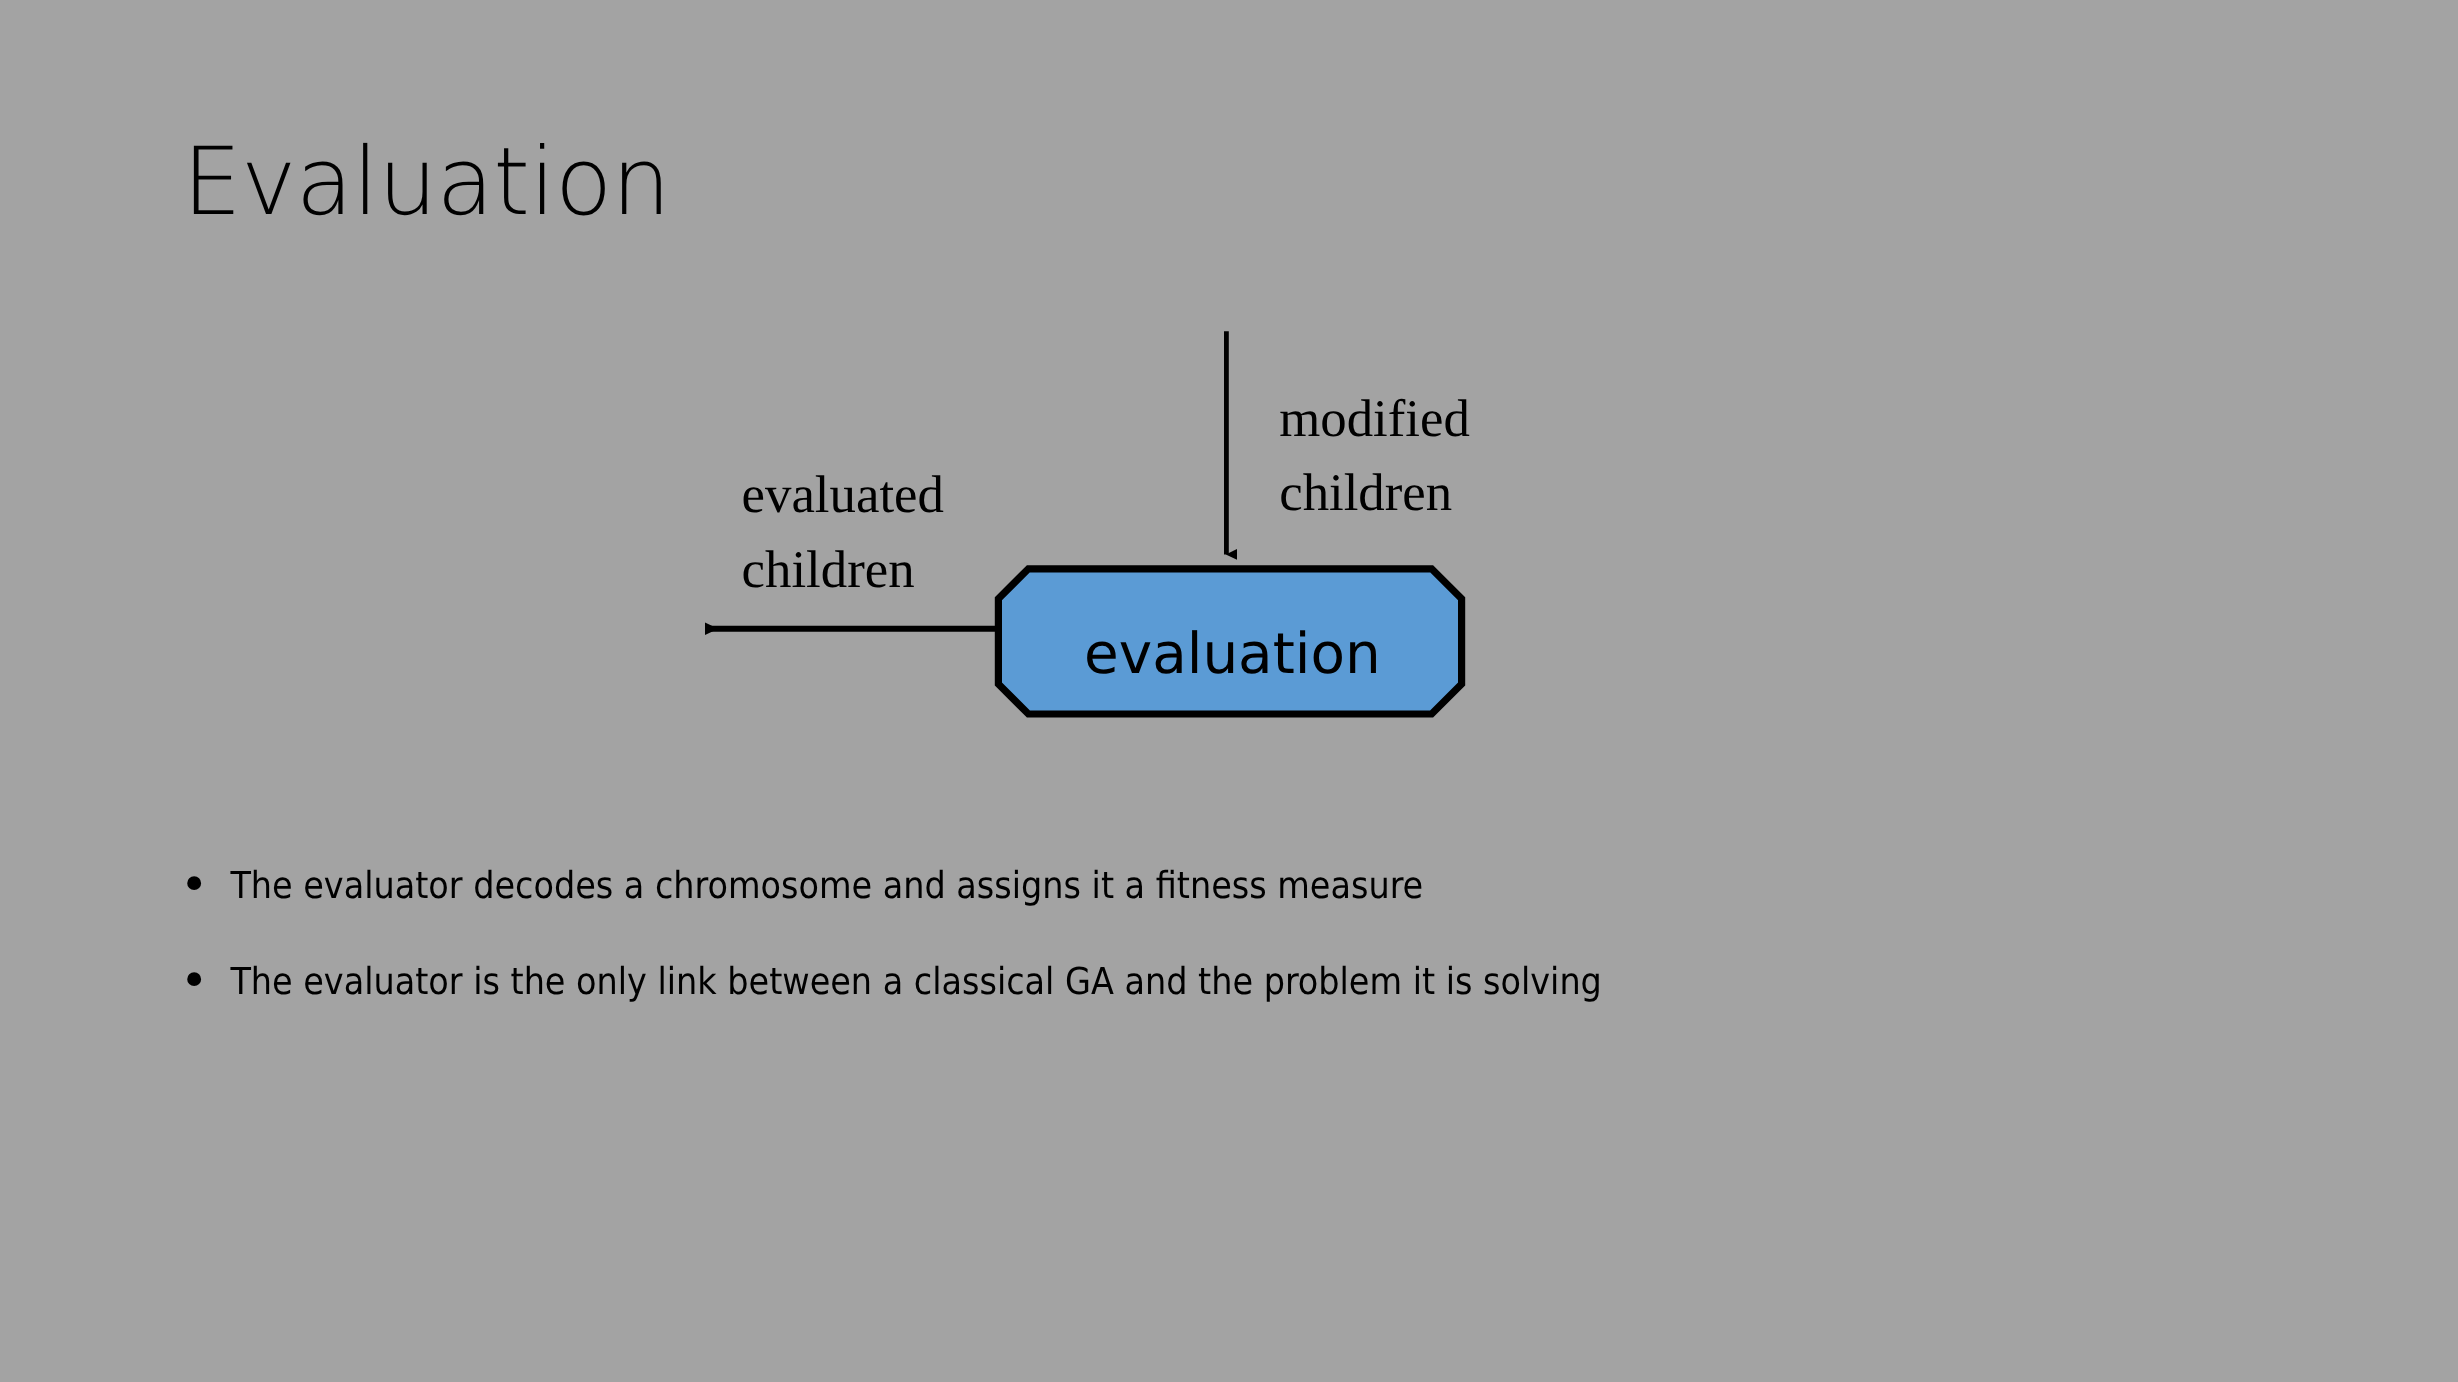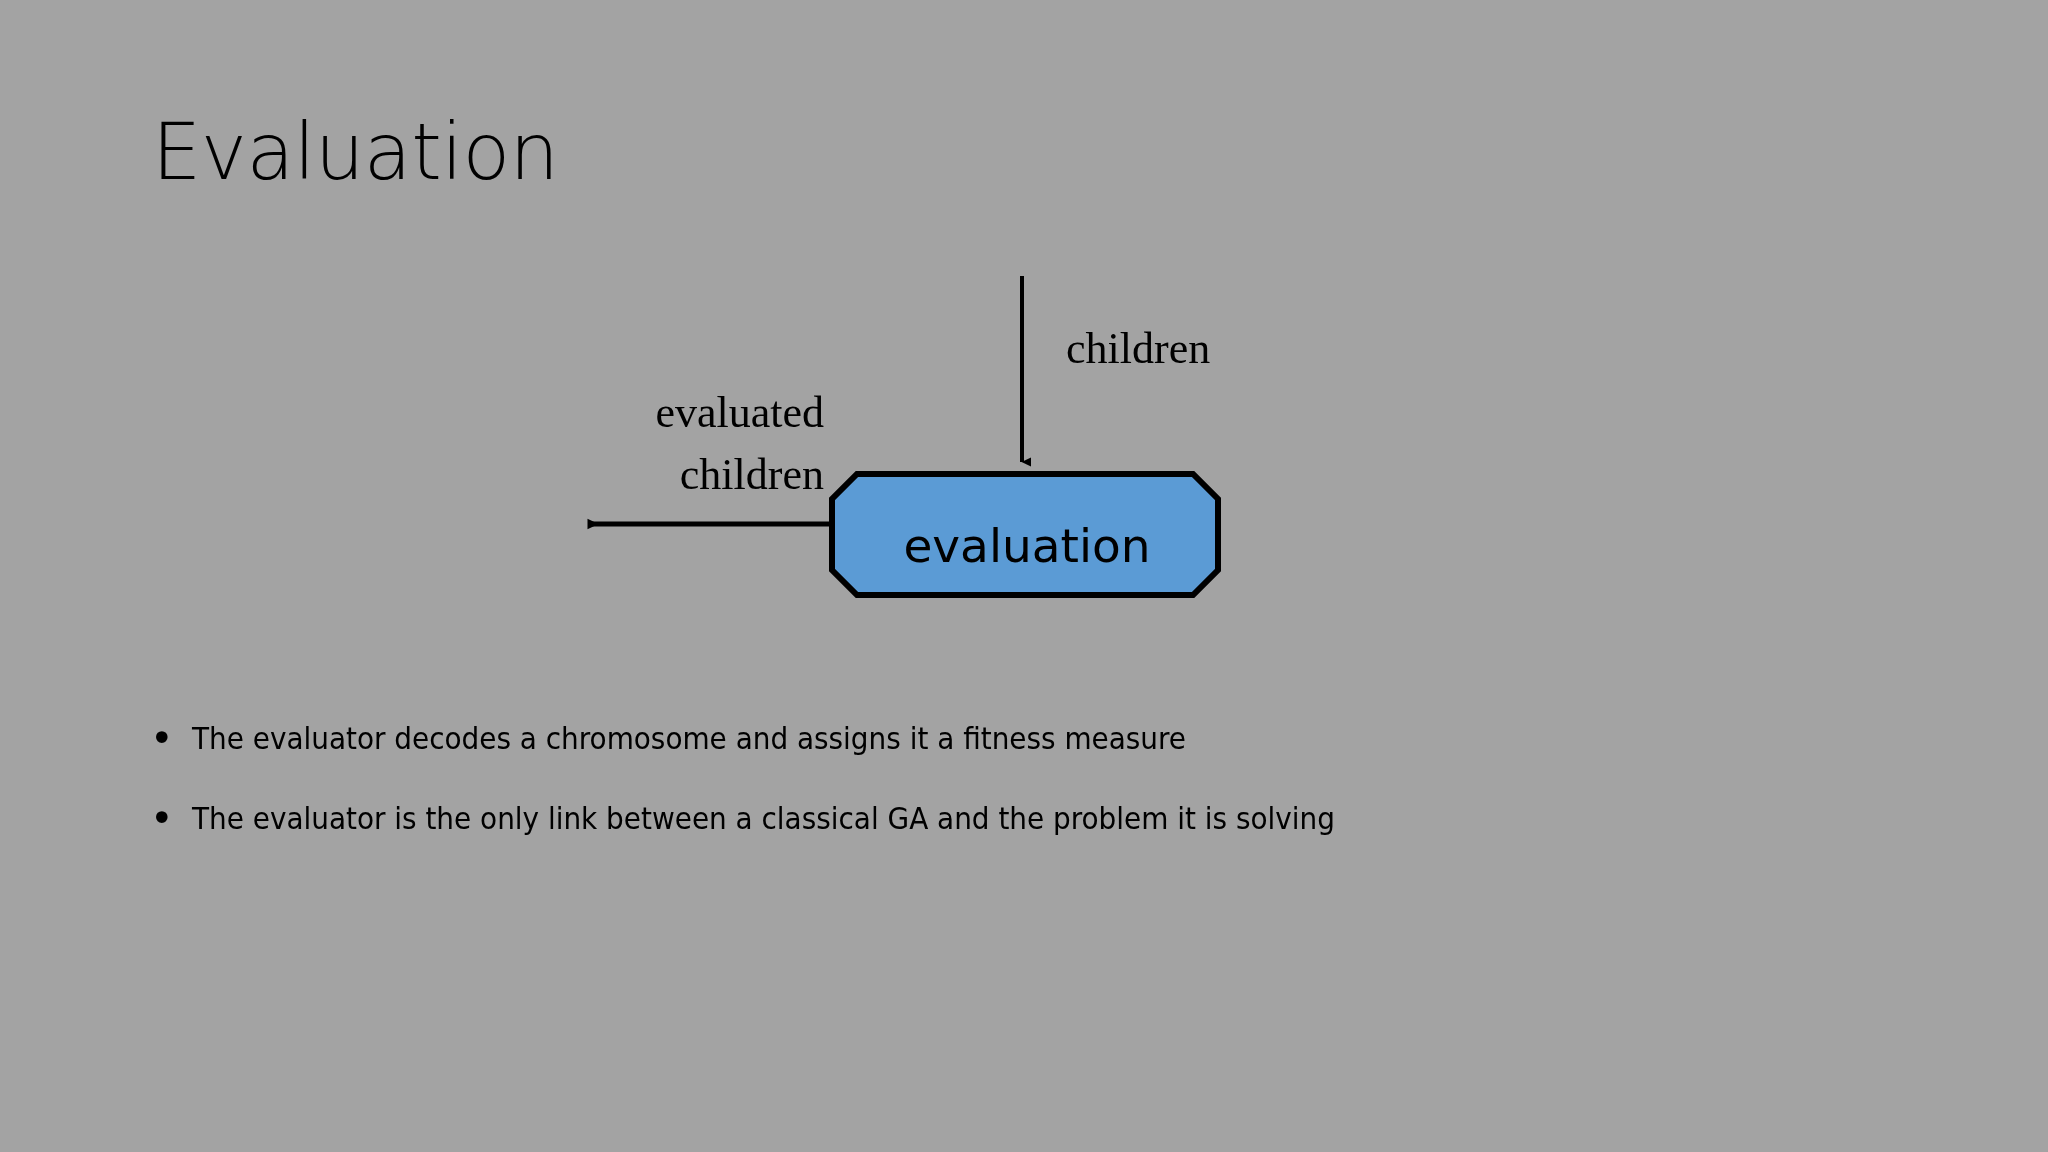--- a/index.html
+++ b/index.html
@@ -58,21 +58,21 @@
     font-family: "Liberation Serif", "DejaVu Serif", serif;
     font-weight: 400;
     font-size: 44px;
     line-height: 1.42;
     color: #000000;
     white-space: nowrap;
   }
   #label-evaluated-children {
     left: 618px;
     top: 142px;
-    text-align: right;
+    text-align: left;
     width: 206px;
   }
   #label-modified-children {
     left: 1066px;
     top: 78px;
     text-align: left;
   }
 
   
   #node-evaluation-label {
@@ -151,20 +151,21 @@
     </svg>
 
     <div id="node-evaluation-label">evaluation</div>
 
     <div class="serif-label" id="label-evaluated-children">
       <div>evaluated</div>
       <div>children</div>
     </div>
 
     <div class="serif-label" id="label-modified-children">
+      <div>modified</div>
       <div>children</div>
     </div>
   </div>
 
   <div id="body">
 
     <div class="bullet-row">
       <span class="bullet-dot">•</span>
       <span class="bullet-text">The evaluator decodes a chromosome and assigns it a fitness measure</span>
     </div>

